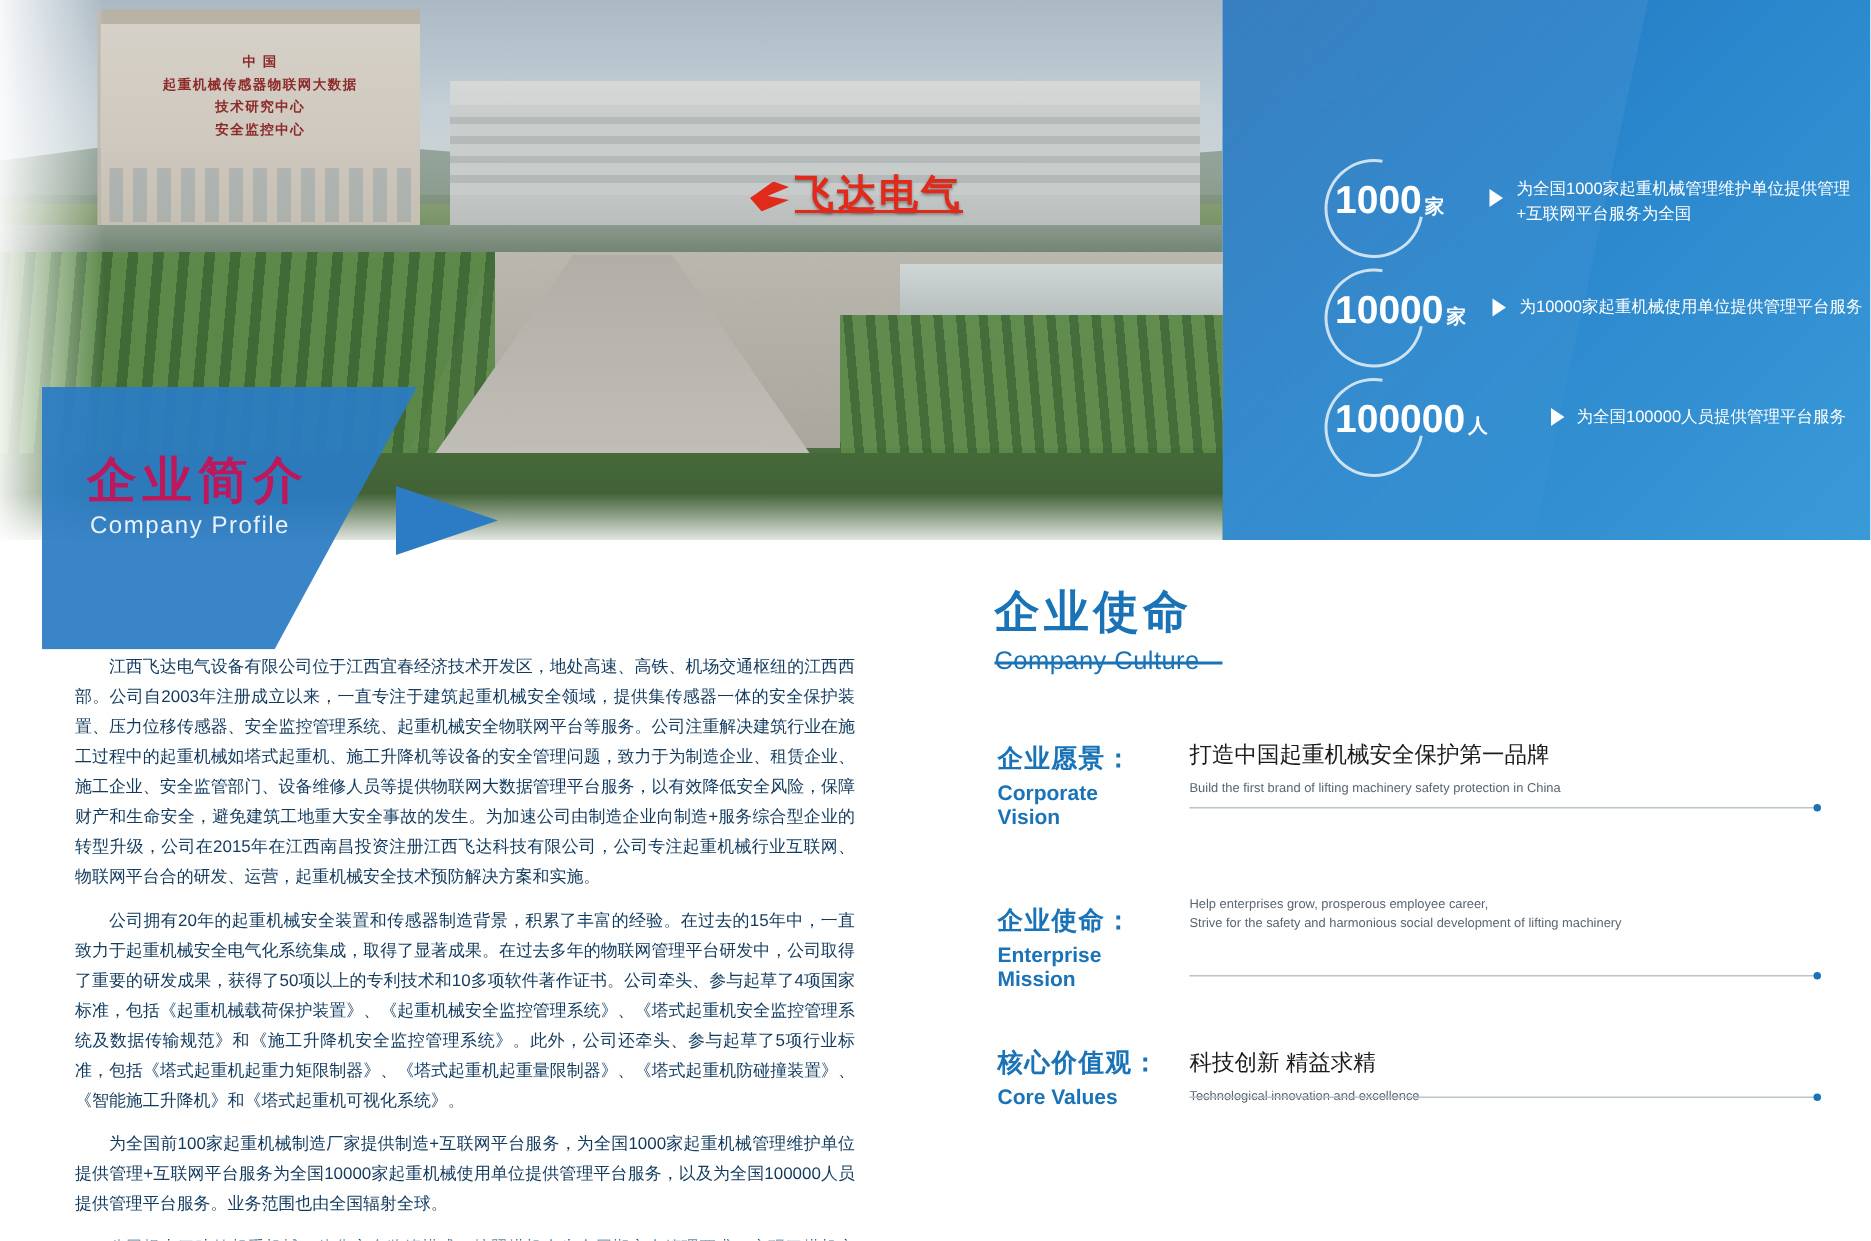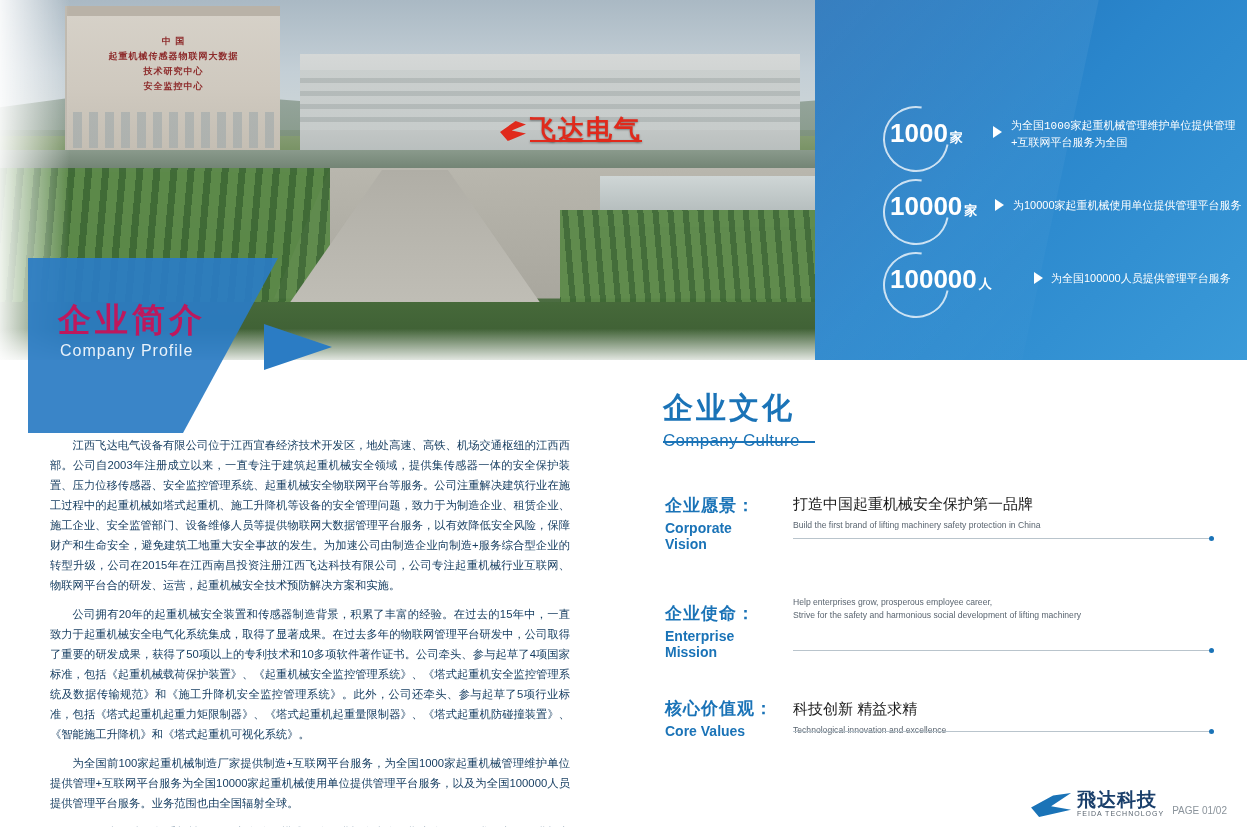--- a/index.html
+++ b/index.html
@@ -266,21 +266,21 @@
   </div>
 
   <div class="stats">
     <div class="sheen"></div>
 
 
     <div class="stat-row" style="top:102px;">
       <div class="stat-ring"></div>
       <div class="stat-num"><span>1000</span><span class="unit">家</span></div>
       <div class="stat-arrow" style="left:178px;"></div>
-      <div class="stat-text" style="left:196px; white-space:pre-line;font-family:Liberation Mono, monospace;">为全国1000家起重机械管理维护单位提供管理
+      <div class="stat-text" style="left:196px; white-space:pre-line;">为全国1000家起重机械管理维护单位提供管理
 +互联网平台服务为全国</div>
     </div>
 
     <div class="stat-row" style="top:175px;">
       <div class="stat-ring"></div>
       <div class="stat-num"><span>10000</span><span class="unit">家</span></div>
       <div class="stat-arrow" style="left:180px;"></div>
       <div class="stat-text" style="left:198px; top:22px; white-space:pre-line;">为10000家起重机械使用单位提供管理平台服务</div>
     </div>
 
@@ -294,21 +294,21 @@
 
   <div class="profile-text">
     <p>江西飞达电气设备有限公司位于江西宜春经济技术开发区，地处高速、高铁、机场交通枢纽的江西西部。公司自2003年注册成立以来，一直专注于建筑起重机械安全领域，提供集传感器一体的安全保护装置、压力位移传感器、安全监控管理系统、起重机械安全物联网平台等服务。公司注重解决建筑行业在施工过程中的起重机械如塔式起重机、施工升降机等设备的安全管理问题，致力于为制造企业、租赁企业、施工企业、安全监管部门、设备维修人员等提供物联网大数据管理平台服务，以有效降低安全风险，保障财产和生命安全，避免建筑工地重大安全事故的发生。为加速公司由制造企业向制造+服务综合型企业的转型升级，公司在2015年在江西南昌投资注册江西飞达科技有限公司，公司专注起重机械行业互联网、物联网平台合的研发、运营，起重机械安全技术预防解决方案和实施。</p>
     <p>公司拥有20年的起重机械安全装置和传感器制造背景，积累了丰富的经验。在过去的15年中，一直致力于起重机械安全电气化系统集成，取得了显著成果。在过去多年的物联网管理平台研发中，公司取得了重要的研发成果，获得了50项以上的专利技术和10多项软件著作证书。公司牵头、参与起草了4项国家标准，包括《起重机械载荷保护装置》、《起重机械安全监控管理系统》、《塔式起重机安全监控管理系统及数据传输规范》和《施工升降机安全监控管理系统》。此外，公司还牵头、参与起草了5项行业标准，包括《塔式起重机起重力矩限制器》、《塔式起重机起重量限制器》、《塔式起重机防碰撞装置》、《智能施工升降机》和《塔式起重机可视化系统》。</p>
     <p>为全国前100家起重机械制造厂家提供制造+互联网平台服务，为全国1000家起重机械管理维护单位提供管理+互联网平台服务为全国10000家起重机械使用单位提供管理平台服务，以及为全国100000人员提供管理平台服务。业务范围也由全国辐射全球。</p>
     <p>公司提出了建筑起重机械一体化安全监管模式，按照塔机全生命周期安全管理要求，实现了塔机安装、拆卸、顶升、作业、维修、保养、巡检、考勤、教育、培训等全过程监管，通过实现事前预防、事中控制、事后分析的一体化、数字化、信息化管理，大大降低了企业的安全投入，全面快速提升企业安全水平。同时，公司创新服务模式，提出免费硬件长期收取服务费的方式，为用户提供更好的服务体验。</p>
 
   </div>
 
   <div class="culture-head">
-    <div class="cn">企业文化</div>
+    <div class="cn">企业使命</div>
     <div class="en">Company Culture</div>
     <div class="rule"></div>
   </div>
 
   <div class="culture-block" style="left:665px; top:492px;">
     <div class="cb-label">
       <div class="cn">企业愿景：</div>
       <div class="en">Corporate Vision</div>
     </div>
     <div class="cb-body">
@@ -338,22 +338,14 @@
       <div class="en">Core Values</div>
     </div>
     <div class="cb-body">
       <div class="main" style="white-space:pre-line;">科技创新   精益求精</div>
       <div class="sub" style="white-space:pre-line;">Technological innovation and excellence</div>
     </div>
     <div class="cb-line" style="top:34px; width:418px;"></div>
     <div class="cb-dot" style="left:544px; top:32px;"></div>
   </div>
 
-  <div class="footer-logo">
-    <div class="fl-mark"></div>
-    <div>
-      <div class="fl-cn">飛达科技</div>
-      <div class="fl-en">FEIDA TECHNOLOGY</div>
-    </div>
-    <div class="fl-page">PAGE 01/02</div>
-  </div>
 
 </div>
 
 </body></html>

